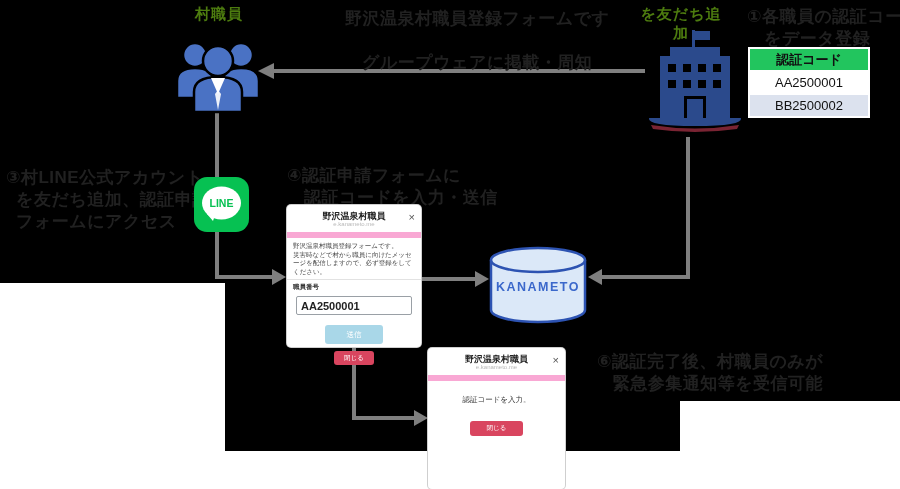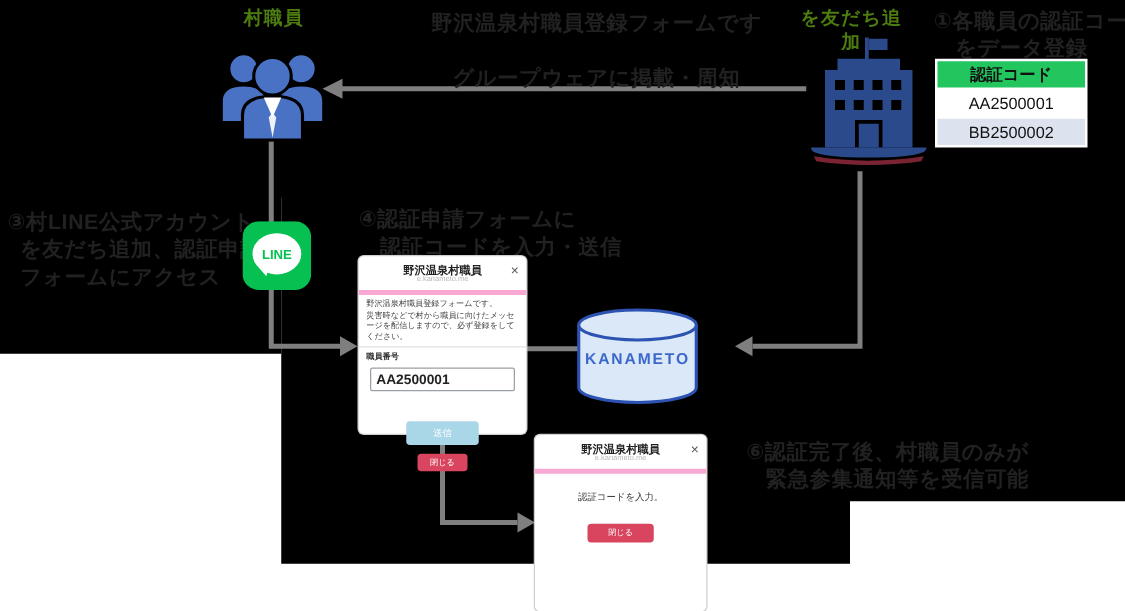--- a/index.html
+++ b/index.html
@@ -22,43 +22,43 @@
   .icon-wrap{position:absolute;z-index:3;}
   
   #auth-table{position:absolute;left:748px;top:47px;width:118px;z-index:3;
       background:#fff;padding:2px;box-shadow:2px 2px 4px rgba(0,0,0,.5);}
   #auth-table .cell{height:21px;line-height:21px;text-align:center;font-size:13px;
       color:#111;margin-bottom:2px;background:#fff;font-weight:500;}
   #auth-table .cell:last-child{margin-bottom:0;}
   #auth-table .head{background:#22c55e;font-weight:600;}
   #auth-table .alt{background:#dce2ee;}
   
-  #kanameto{left:461px;top:246px;width:98px;height:78px;z-index:3;}
+  #kanameto{left:489px;top:246px;width:98px;height:78px;z-index:3;}
   #kanameto-label{position:absolute;left:0;top:34px;width:98px;text-align:center;
       color:#3b68cb;font-size:12.5px;font-weight:600;letter-spacing:1.5px;}
   
   .dialog{position:absolute;background:#fff;border-radius:4px;z-index:4;
       box-shadow:0 0 0 1px #cfcfcf;color:#333;}
   #form-dialog{left:287px;top:205px;width:134px;height:142px;}
   #result-dialog{left:428px;top:348px;width:137px;height:141px;}
   .dlg-head{position:relative;text-align:center;padding-top:6px;height:21px;
-      border-bottom:4px solid #f9a8d4;}
+      border-bottom:6px solid #f9a8d4;}
   .dlg-title{font-size:9px;font-weight:700;color:#222;line-height:10px;}
   .dlg-domain{font-size:6px;color:#b9b9b9;line-height:7px;}
   .dlg-close{position:absolute;right:6px;top:7px;font-size:11px;line-height:11px;
       color:#555;cursor:pointer;}
   .dlg-body{font-size:6.5px;line-height:8.5px;color:#444;padding:4px 6px 3px 6px;}
   .dlg-field-label{font-size:6.5px;font-weight:700;color:#333;border-top:1px solid #e2e2e2;
       padding:3px 6px 2px 6px;}
   .dlg-input{display:block;width:110px;height:17px;margin:2px auto 0 auto;
       border:1.5px solid #9aa0a6;border-radius:2px;font-size:11px;font-weight:700;
       color:#222;padding:0 0 0 4px;font-family:"Liberation Sans",sans-serif;}
   .btn{display:block;margin:0 auto;border:none;color:#fff;border-radius:3px;
       cursor:pointer;font-family:"Liberation Sans",sans-serif;}
-  .btn-submit{width:58px;height:19px;background:#a9d7e8;font-size:7.5px;margin-top:24px;}
+  .btn-submit{width:58px;height:19px;background:#a9d7e8;font-size:7.5px;margin-top:10px;}
   .btn-close-red{width:40px;height:14px;background:#d9455f;font-size:6.5px;margin-top:7px;}
   #result-dialog .dlg-message{font-size:7.5px;color:#333;text-align:center;
       padding:14px 6px 0 6px;}
   #result-dialog .btn-close-red{width:53px;height:15px;margin-top:16px;}
 </style>
 </head>
 <body>
 
 <div class="panel" id="panel-top"></div>
 <div class="panel" id="panel-left"></div>

